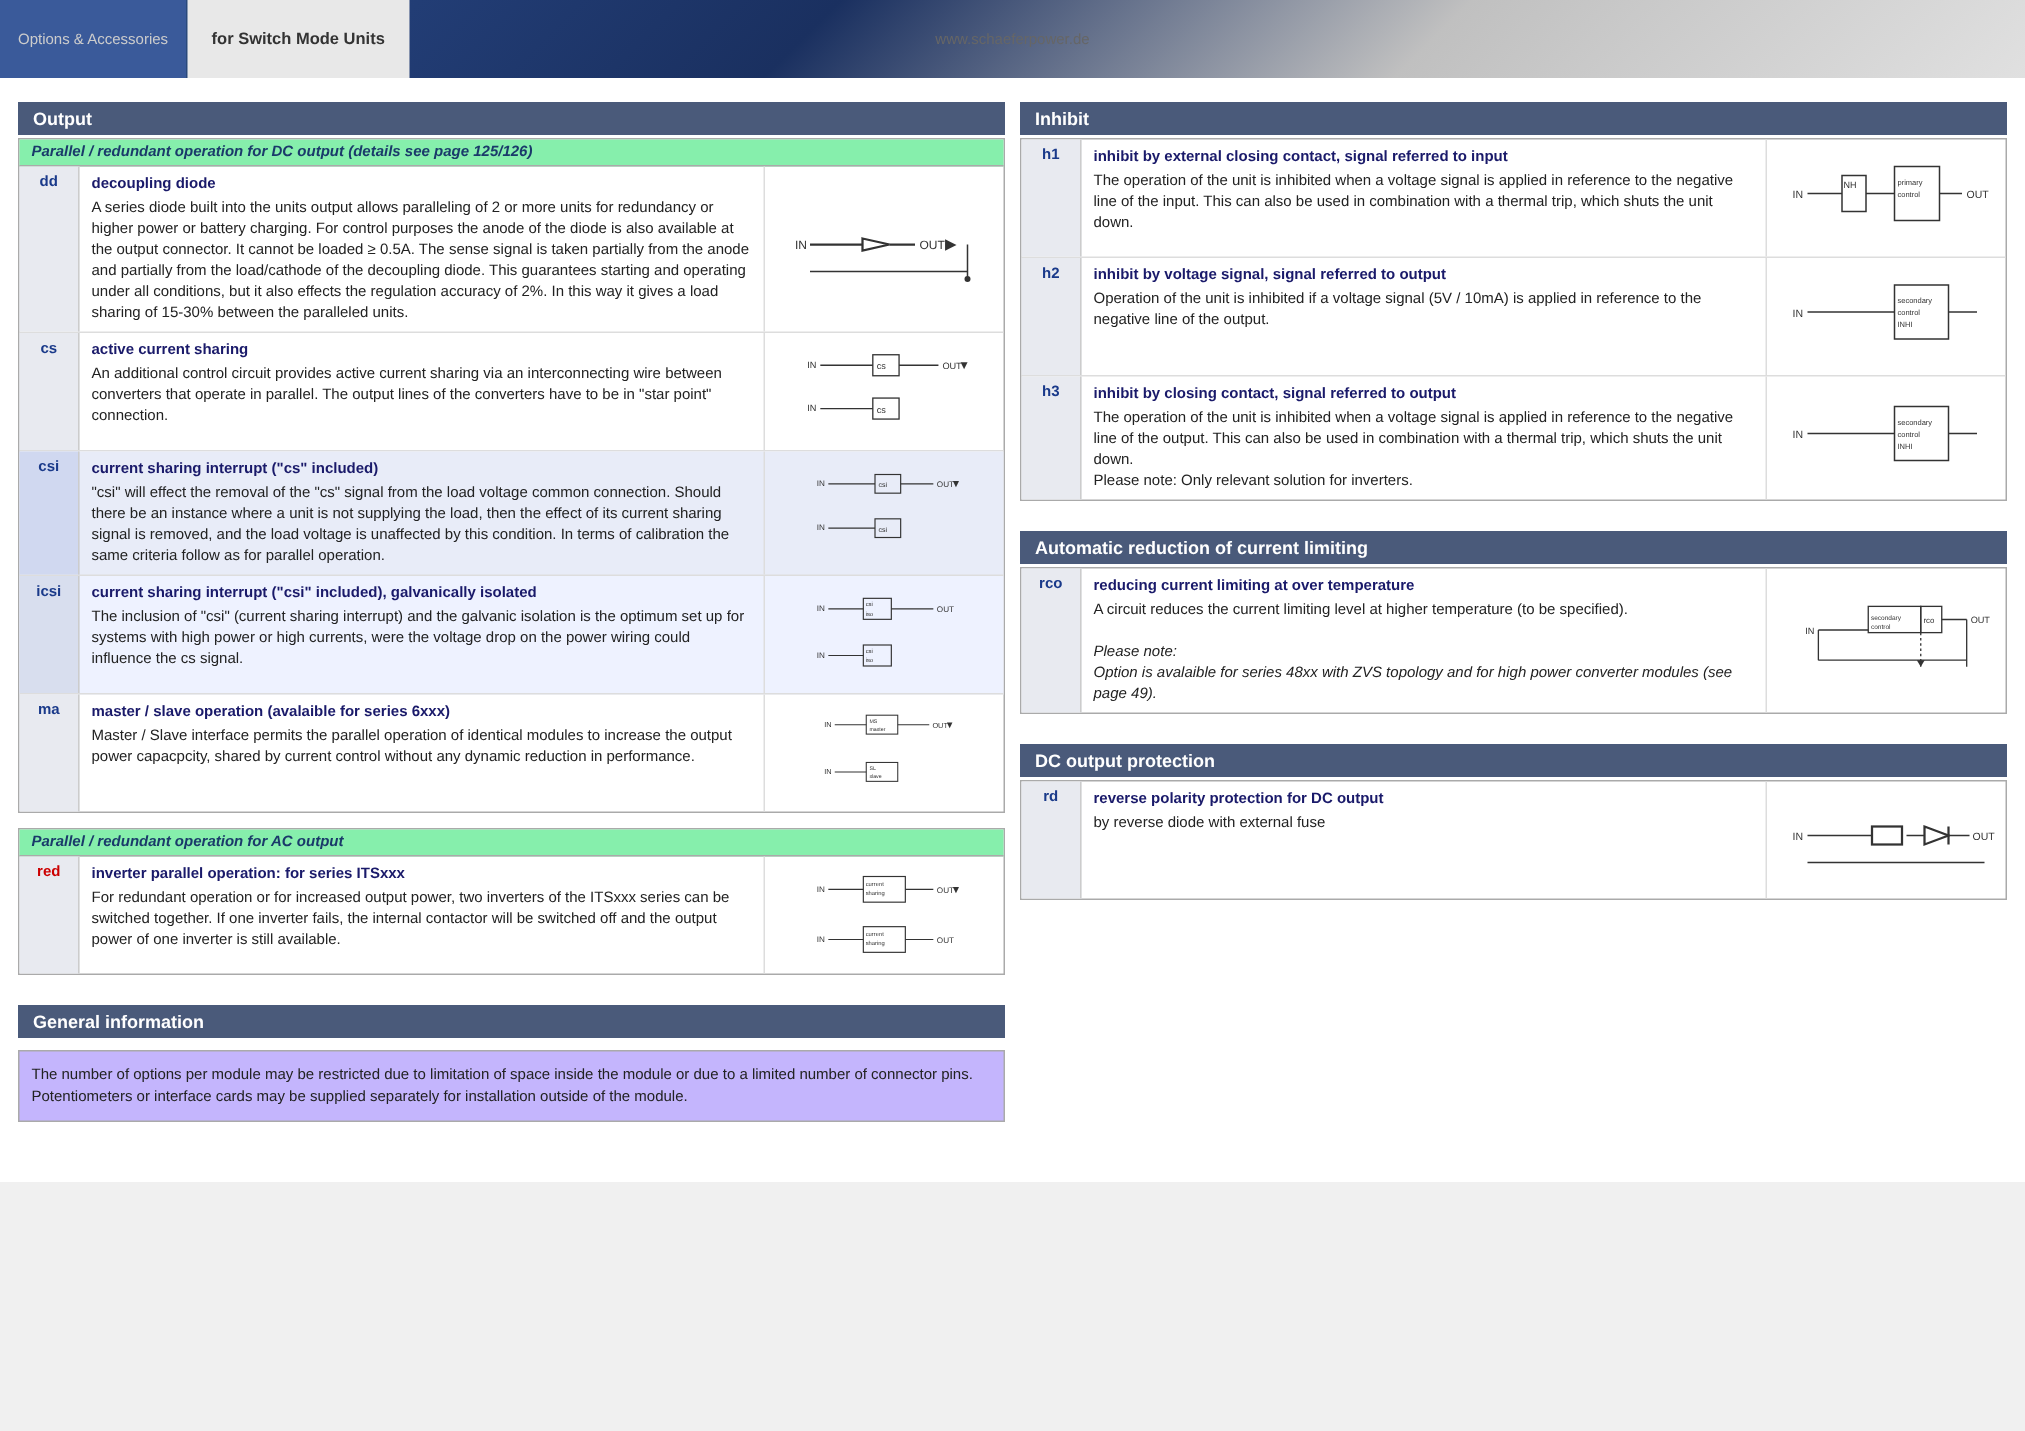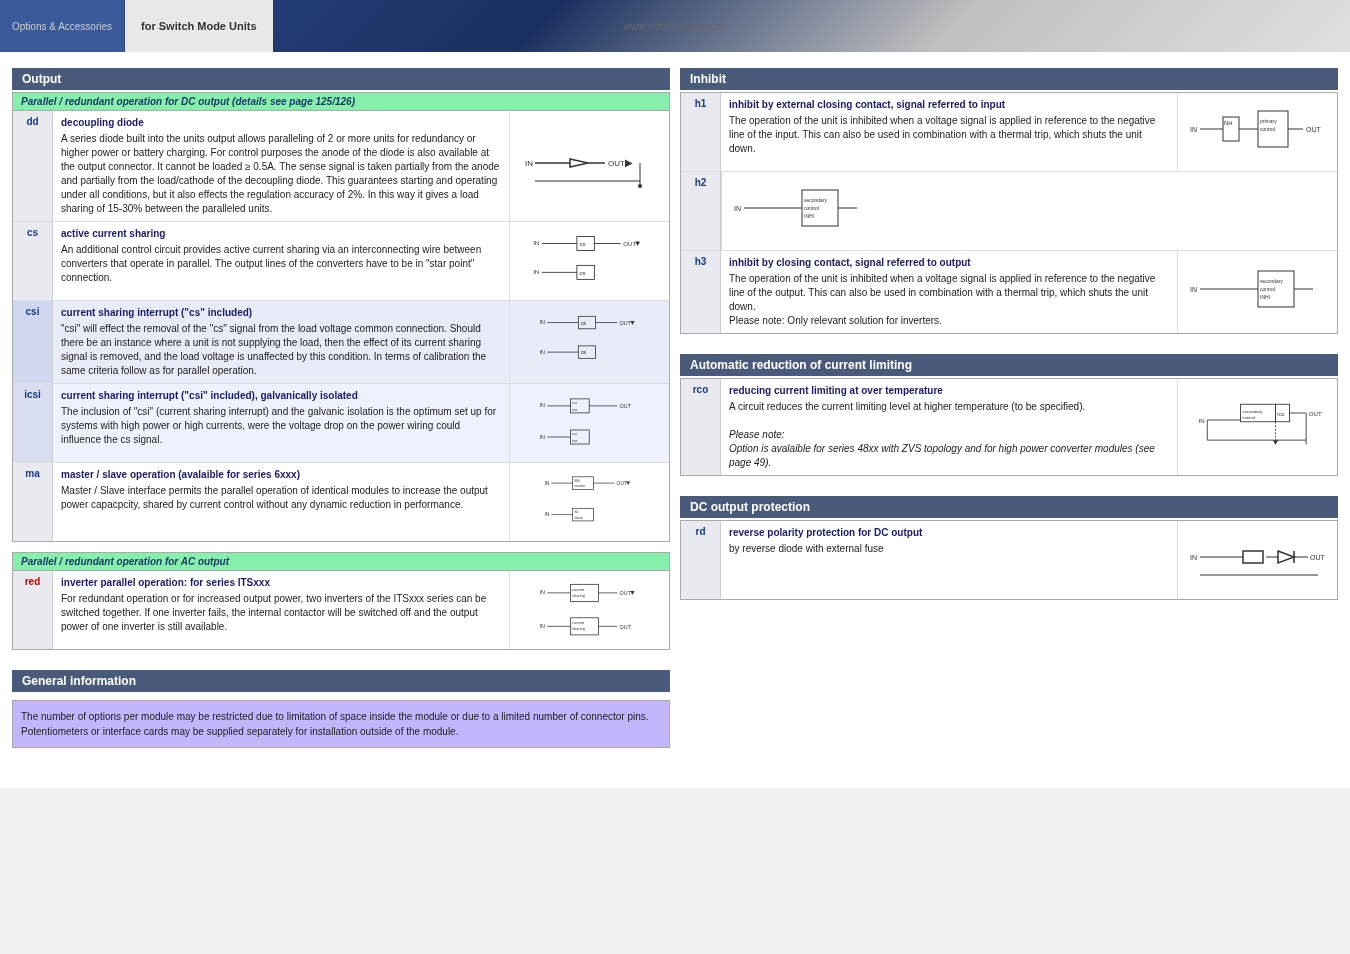--- a/index.html
+++ b/index.html
@@ -112,21 +112,21 @@
       font-size: 10px;
       margin-bottom: 2px;
       color: #1a1a6a;
     }
 
     .item-diagram {
       width: 160px;
       min-width: 160px;
       display: flex;
       align-items: center;
-      justify-content: center;
+      justify-content: flex-end;
       border-left: 1px solid #ddd;
       padding: 4px;
     }
 
     
     .two-col {
       display: flex;
       gap: 10px;
       padding: 8px 0;
     }
@@ -391,20 +391,24 @@
                 <text x="72" y="26" font-size="5" fill="#333">primary</text>
                 <text x="72" y="34" font-size="5" fill="#333">control</text>
                 <line x1="100" y1="32" x2="115" y2="32" stroke="#333" stroke-width="1"></line>
                 <text x="118" y="35" font-size="7" fill="#333">OUT</text>
               </svg>
             </div>
           </div>
 
           <div class="item-row">
             <div class="item-code blue-bold">h2</div>
+            <div class="item-content">
+              <div class="item-title">inhibit by voltage signal, signal referred to output</div>
+              <div>Operation of the unit is inhibited if a voltage signal (5V / 10mA) is applied in reference to the negative line of the output.</div>
+            </div>
             <div class="item-diagram">
               <svg class="diagram-svg" viewBox="0 0 140 70">
                 <text x="2" y="35" font-size="7" fill="#333">IN</text>
                 <line x1="12" y1="32" x2="70" y2="32" stroke="#333" stroke-width="1"></line>
                 <rect x="70" y="14" width="36" height="36" fill="none" stroke="#333" stroke-width="1"></rect>
                 <text x="72" y="26" font-size="5" fill="#333">secondary</text>
                 <text x="72" y="34" font-size="5" fill="#333">control</text>
                 <text x="72" y="42" font-size="5" fill="#333">INHI</text>
                 <line x1="106" y1="32" x2="125" y2="32" stroke="#333" stroke-width="1"></line>
                 <text x="128" y="35" font-size="7" fill="#333"></text>

